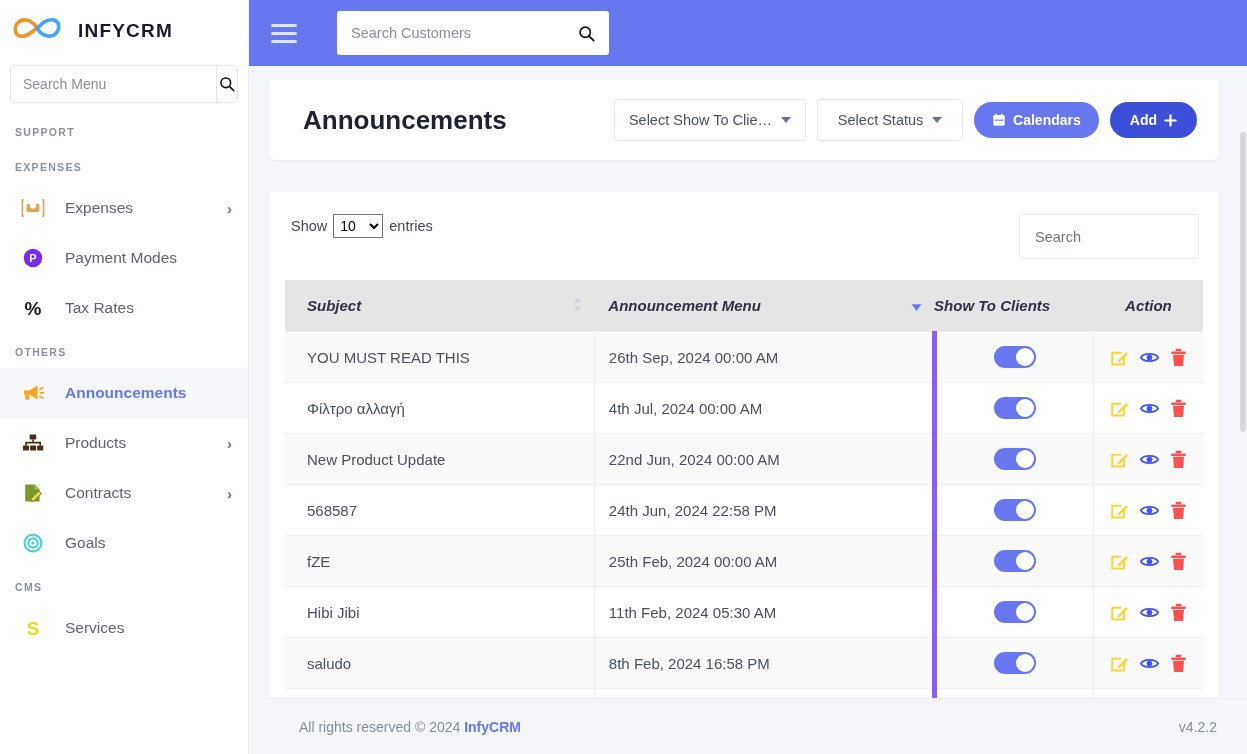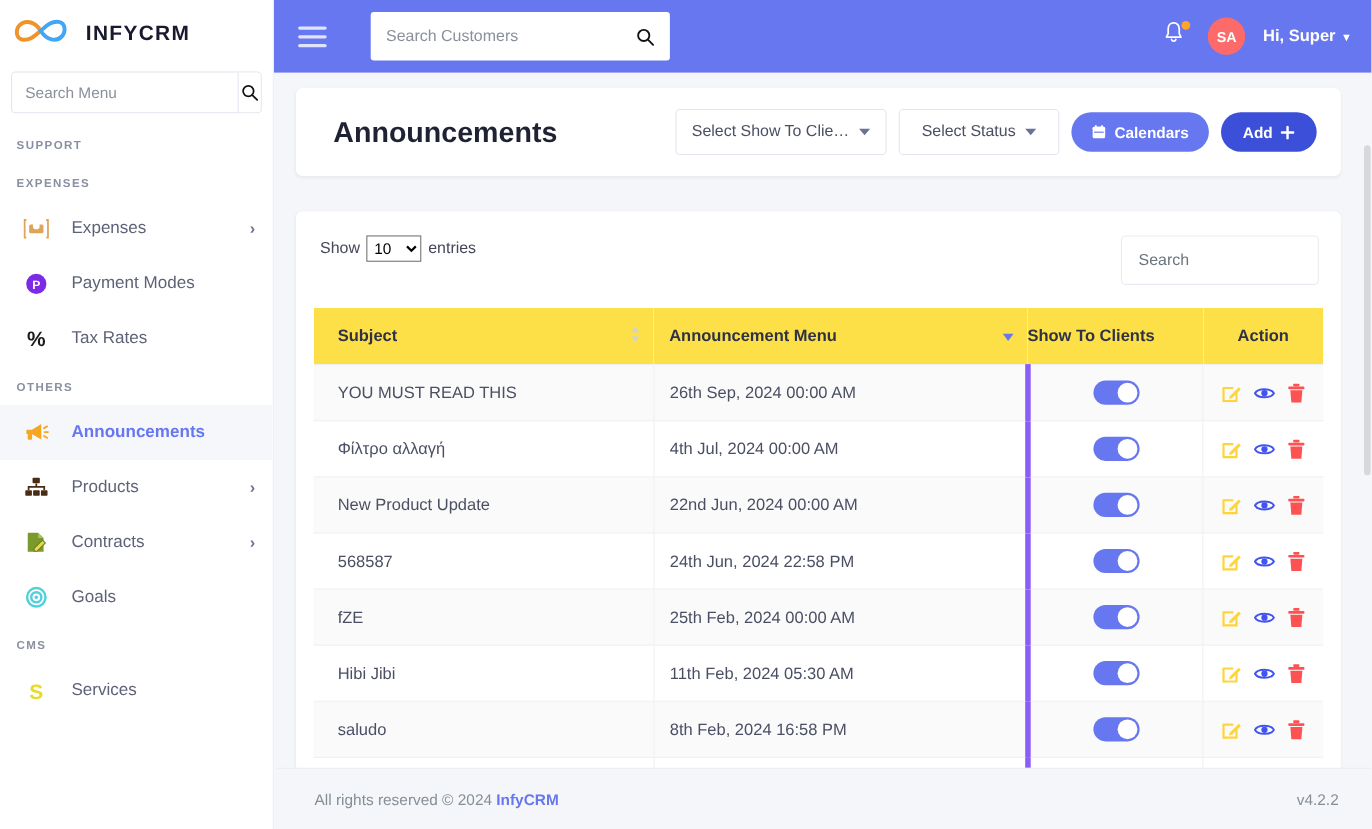--- a/index.html
+++ b/index.html
@@ -142,21 +142,21 @@
   }
   .srch-wrap { margin-left: auto; }
   .srch-wrap input {
     width: 180px; height: 45px; border: 1px solid #e9ebf2; border-radius: 4px;
     padding: 0 15px; outline: 0; font-size: 14.5px; color: #4b4f63;
     font-family: "Liberation Sans", sans-serif;
   }
   .srch-wrap input::placeholder { color: #6c757d; }
 
   table { width: 100%; border-collapse: collapse; margin-top: 21px; table-layout: fixed; }
-  thead tr { background: #fde047; }
+  thead tr { background: #e5e5e5; font-style: italic; }
   thead th {
     font-size: 15px; font-weight: bold; color: #2f3246; text-align: left;
     padding: 17px 14px; border-bottom: 1px solid #edeef3; position: relative;
   }
   th.c-subject { width: 306px; padding-left: 22px; }
   th.c-date { width: 336px; }
   th.c-show { width: 158px; padding-left: 0; padding-right: 0; }
   th.c-action { width: 108px; text-align: center; padding-left: 0; padding-right: 0; }
   .sort-both { position: absolute; right: 12px; top: 50%; transform: translateY(-50%); }
   .sort-desc { position: absolute; right: 12px; top: 50%; transform: translateY(-50%); }
@@ -176,21 +176,21 @@
     background: #6777ef; position: relative; cursor: pointer; vertical-align: middle;
   }
   .toggle .knob {
     position: absolute; right: 2px; top: 2px; width: 18px; height: 18px;
     border-radius: 50%; background: #fff;
   }
   .act-icons { display: flex; align-items: center; justify-content: center; gap: 11px; }
   .act-icons span { cursor: pointer; display: inline-flex; }
 
   .footer {
-    position: absolute; left: 3px; right: 0; bottom: 0; height: 56px;
+    position: absolute; left: 16px; right: 0; bottom: 0; height: 56px;
     background: #f4f6f9; border-top: 1px solid #eceef3;
     display: flex; align-items: center; padding: 0 30px 0 34px;
   }
   .footer-left { font-size: 14px; color: #868e96; }
   .footer-left a { color: #6777ef; text-decoration: none; font-weight: bold; }
   .footer-right { margin-left: auto; font-size: 14px; color: #868e96; }
 
   .vscroll {
     position: absolute; right: 0; top: 66px; width: 8px; height: 621px;
     background: transparent;
@@ -326,35 +326,20 @@
       </div>
 
       <div class="top-search">
         <input type="text" placeholder="Search Customers" style="">
         <svg width="17" height="17" viewBox="0 0 20 20">
           <circle cx="8.5" cy="8.5" r="6" fill="none" stroke="#111" stroke-width="2"></circle>
           <line x1="13" y1="13" x2="18.5" y2="18.5" stroke="#111" stroke-width="2" stroke-linecap="round"></line>
         </svg>
       </div>
 
-      <div class="top-right">
-        <div class="bell-wrap">
-          <svg width="22" height="24" viewBox="0 0 24 26">
-            <path d="M12 3 C8.5 3 6.5 5.4 6.5 9 v4.5 L4.8 17 h14.4 L17.5 13.5 V9 C17.5 5.4 15.5 3 12 3 Z" fill="none" stroke="#fff" stroke-width="1.7" stroke-linejoin="round"></path>
-            <path d="M9.8 19.4 a2.3 2.3 0 0 0 4.4 0" fill="none" stroke="#fff" stroke-width="1.7" stroke-linecap="round"></path>
-          </svg>
-          <span class="bell-dot"></span>
-        </div>
-
-        <div class="avatar">SA</div>
-
-        <div>
-          <span class="greeting">Hi, Super</span><span class="greet-caret">▼</span>
-        </div>
-      </div>
     </header>
 
     <div class="content">
 
       <div class="card page-head">
         <h1 class="page-title">Announcements</h1>
         <div class="head-tools">
 
           <div class="select-pill wide">
             <span>Select Show To Clie…</span>

